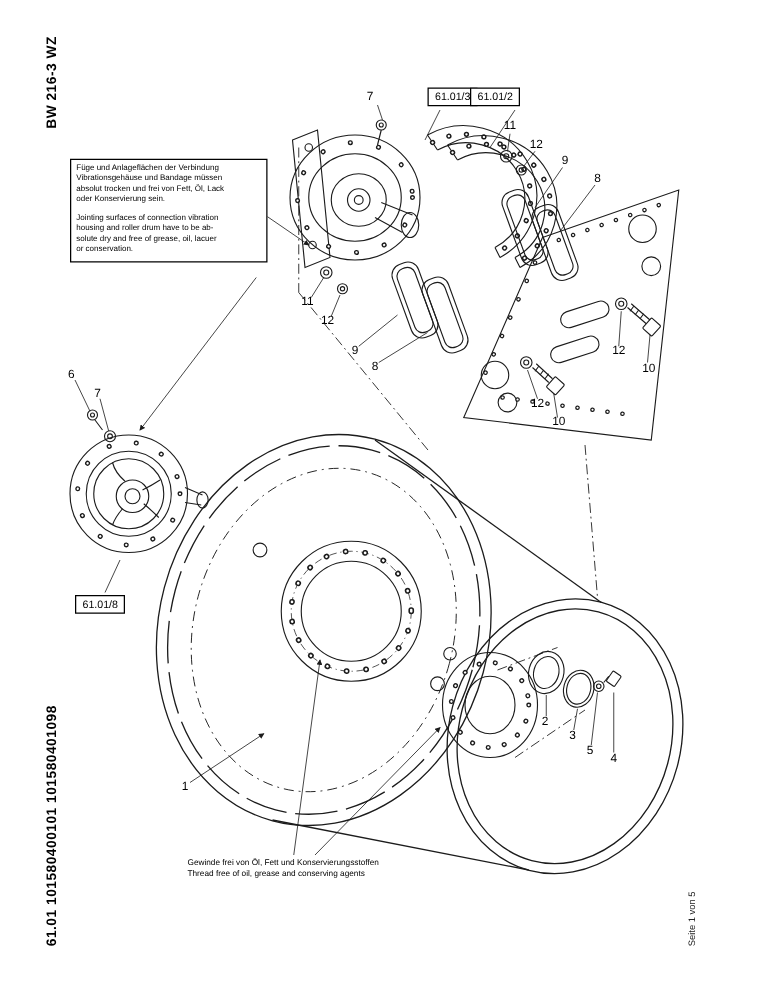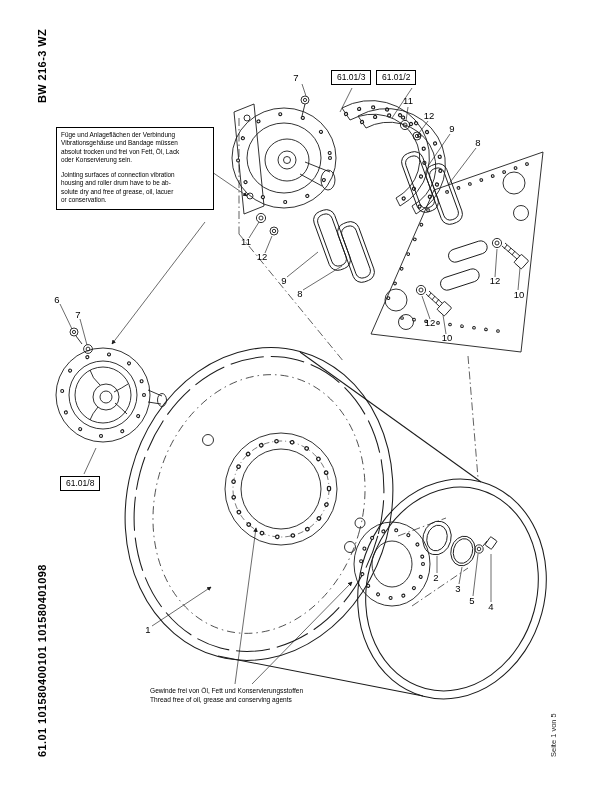--- a/index.html
+++ b/index.html
@@ -239,21 +239,21 @@
         <path d="M252,684 L352,582" marker-end="url(#arr)"></path>
       </g>
 
     </g>
   </svg>
 
   <div class="vtext bold" style="left:36px;  top:103px;">BW 216-3 WZ</div>
   <div class="vtext bold" style="left:36px;  top:757px;">61.01 101580400101 101580401098</div>
   <div class="vtext small" style="left:549px; top:757px;">Seite 1 von 5</div>
 
-  <div class="refbox" style="left:331px; top:70px;">61.01/3</div>
+  <div class="refbox" style="left:342px; top:70px;">61.01/3</div>
   <div class="refbox" style="left:376px; top:70px;">61.01/2</div>
   <div class="refbox" style="left:60px;  top:476px;">61.01/8</div>
 
   <div class="notebox">
     <div class="note-de">Füge und Anlageflächen der Verbindung
 Vibrationsgehäuse und Bandage müssen
 absolut trocken und frei von Fett, Öl, Lack
 oder Konservierung sein.</div>
     <div class="note-en">Jointing surfaces of connection vibration
 housing and roller drum have to be ab-

